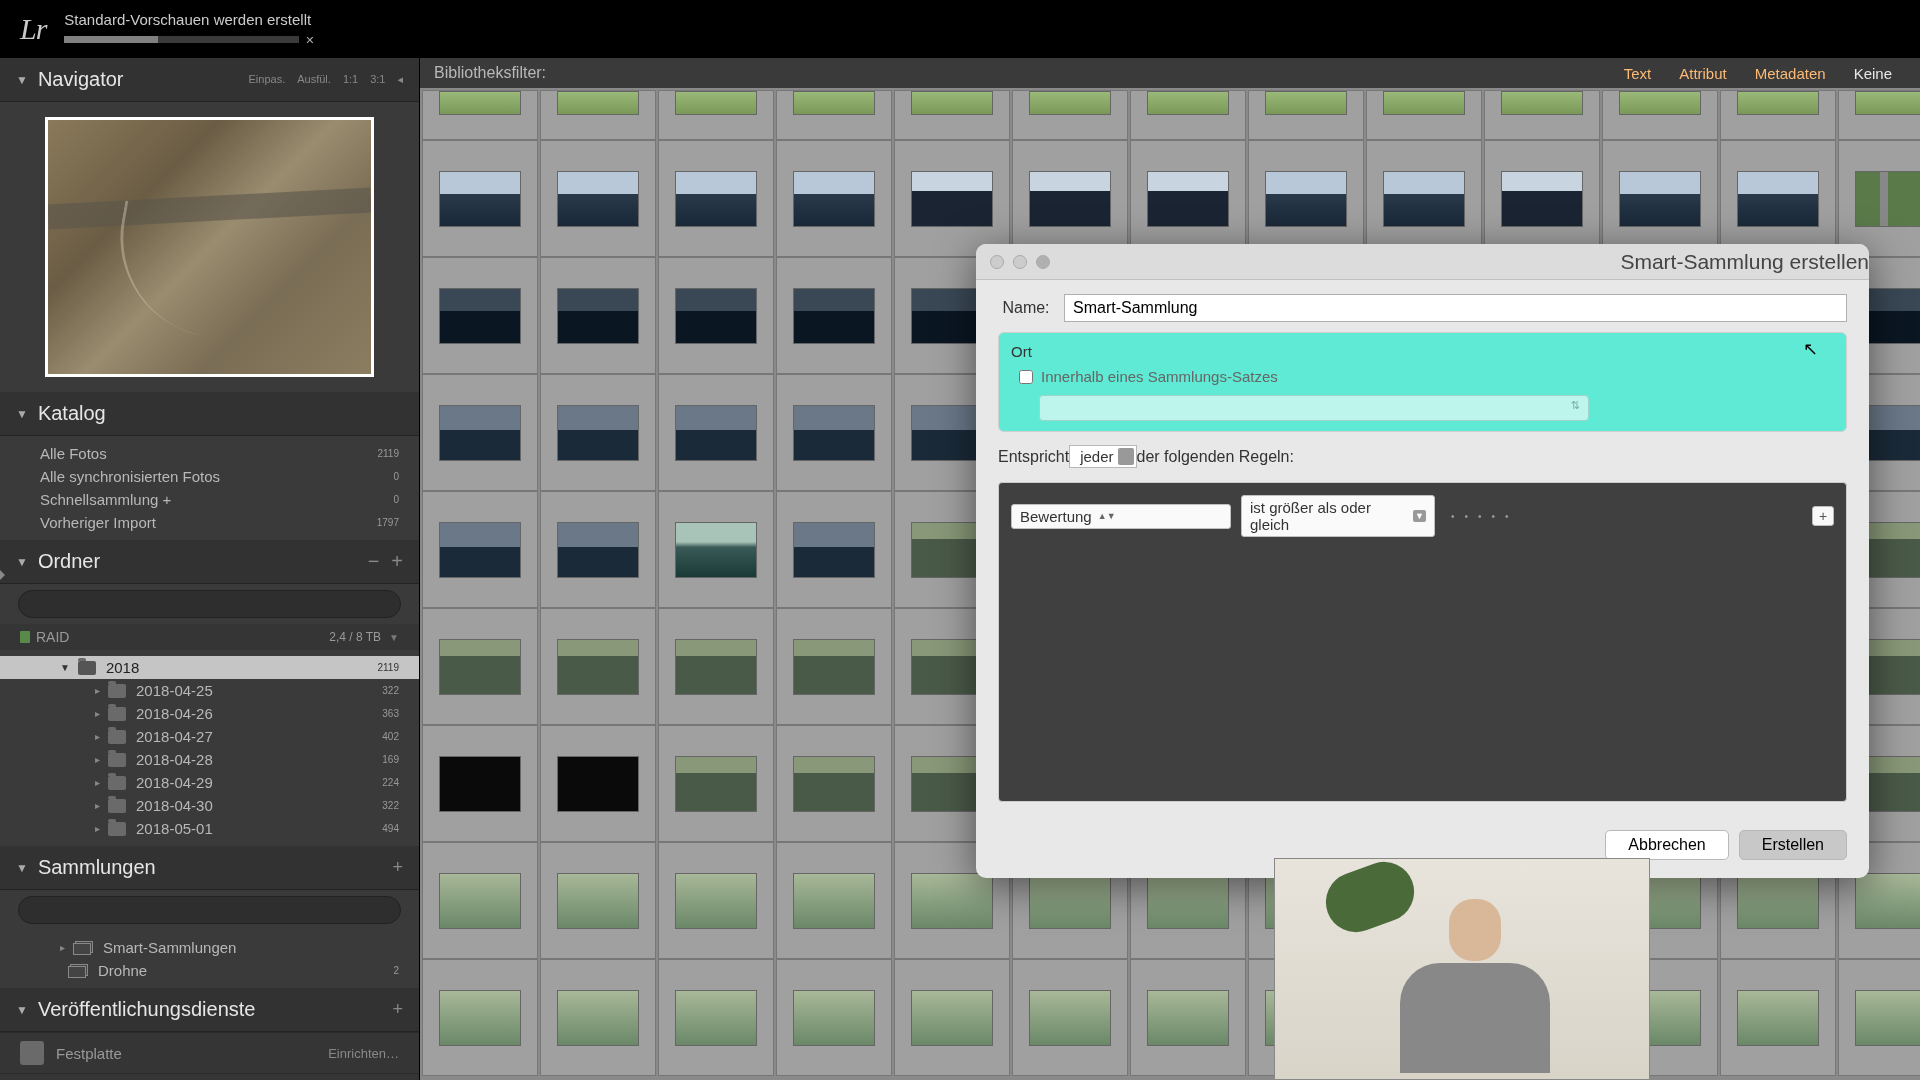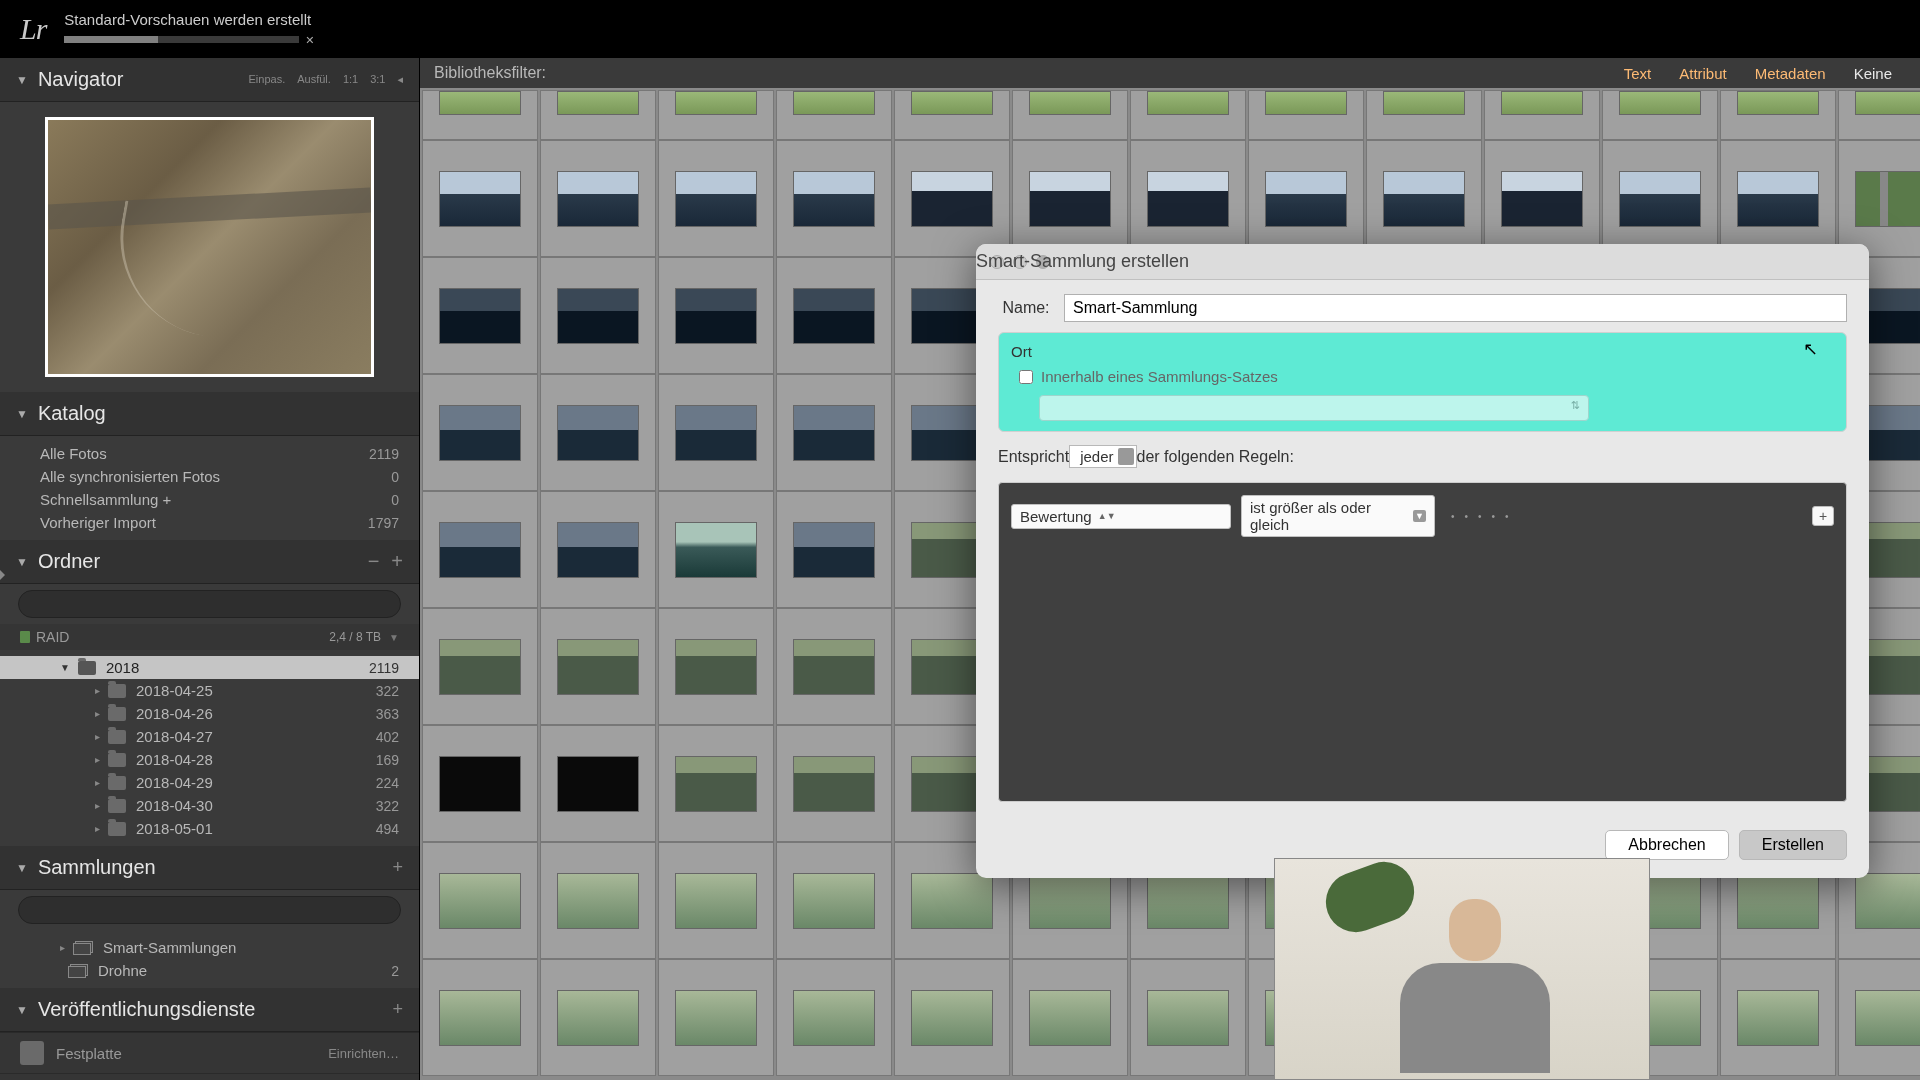--- a/index.html
+++ b/index.html
@@ -25,21 +25,21 @@
   .panel-header .plusminus{margin-left:auto;display:flex;gap:12px;color:#888;font-size:20px;}
   
   .preview-box { padding:15px 45px; background:#3a3a3a;}
   .preview-img { width:100%; height:260px; background:linear-gradient(135deg,#8a7a5a 0%,#6b5d45 30%,#9a8c6f 50%,#7a6d55 70%,#8a7d60 100%); border:3px solid #fff; position:relative; overflow:hidden;}
   .preview-img::before{content:"";position:absolute;top:30%;left:0;right:0;height:25px;background:rgba(90,85,75,0.6);transform:rotate(-3deg);}
   .preview-img::after{content:"";position:absolute;top:40%;left:20%;width:80%;height:120px;border-left:3px solid rgba(200,190,170,0.5);border-radius:0 0 0 100px;transform:rotate(10deg);}
   
   .panel-list { padding:6px 0; font-size:15px;}
   .panel-row { display:flex; align-items:center; padding:3px 20px 3px 40px; color:#b8b8b8;}
   .panel-row .label{flex:1;}
-  .panel-row .count{color:#999; font-size:14px;}
+  .panel-row .count{color:#999; font-size:10px;}
   .panel-row.indent1{padding-left:60px;}
   .panel-row.indent2{padding-left:95px;}
   .panel-row .tri2{font-size:10px;margin-right:8px;color:#888;}
   .panel-row .foldericon{width:18px;height:14px;background:#6a6a6a;margin-right:10px;border-radius:2px;position:relative;}
   .panel-row .foldericon::before{content:"";position:absolute;top:-3px;left:0;width:8px;height:3px;background:#6a6a6a;border-radius:2px 2px 0 0;}
   .panel-row.selected{background:#c5c5c5;color:#222;}
   .panel-row.selected .count{color:#333;}
   .panel-row.selected .foldericon{background:#555;}
   .panel-row.selected .tri2{color:#333;}
   
@@ -82,21 +82,21 @@
   .thumb.sheep2{background:linear-gradient(#a8b898,#6a8868);}
   .thumb.black{background:#0a0a0a;}
   .thumb.road{background:linear-gradient(90deg,#5a7a4a 30%,#888 30%,#888 40%,#5a7a4a 40%);}
   
   
   .dialog{position:absolute;top:244px;left:976px;width:893px;background:#e8e8e8;border-radius:10px;box-shadow:0 8px 40px rgba(0,0,0,0.5);}
   .dlg-titlebar{height:36px;background:#dcdcdc;border-radius:10px 10px 0 0;display:flex;align-items:center;padding:0 14px;border-bottom:1px solid #c0c0c0;position:relative;}
   .traffic{display:flex;gap:9px;}
   .tdot{width:14px;height:14px;border-radius:50%;background:#ccc;border:1px solid #aaa;}
   .tdot.g{background:#b0b0b0;}
-  .dlg-title{position:absolute;left:0;right:0;text-align:left;font-size:18px;color:#444;}
+  .dlg-title{position:absolute;left:0;right:0;text-align:right;font-size:21px;color:#444;}
   .dlg-body{padding:14px 22px;}
   .dlg-row{display:flex;align-items:center;margin-bottom:10px;}
   .dlg-label{width:56px;text-align:center;font-size:16px;color:#333;margin-right:10px;}
   .dlg-input{flex:1;height:28px;border:1px solid #b0b0b0;background:#fff;border-radius:0;padding:0 8px;font-size:16px;}
   .dlg-section{background:#5eead4;border:1px solid #d0d0d0;border-radius:6px;padding:10px 12px;margin-bottom:13px;}
   .dlg-section-title{font-size:15px;color:#333;margin-bottom:8px;}
   .dlg-check{display:flex;align-items:center;gap:8px;font-size:15px;color:#666;margin-left:8px;margin-bottom:10px;}
   .dlg-check input{width:14px;height:14px;}
   .dlg-select-wide{width:550px;height:26px;background:#fdfdfd;border:1px solid #c8c8c8;border-radius:4px;margin-left:28px;position:relative;opacity:0.6;}
   .dlg-select-wide::after{content:"⇅";position:absolute;right:8px;top:3px;font-size:11px;color:#888;}

